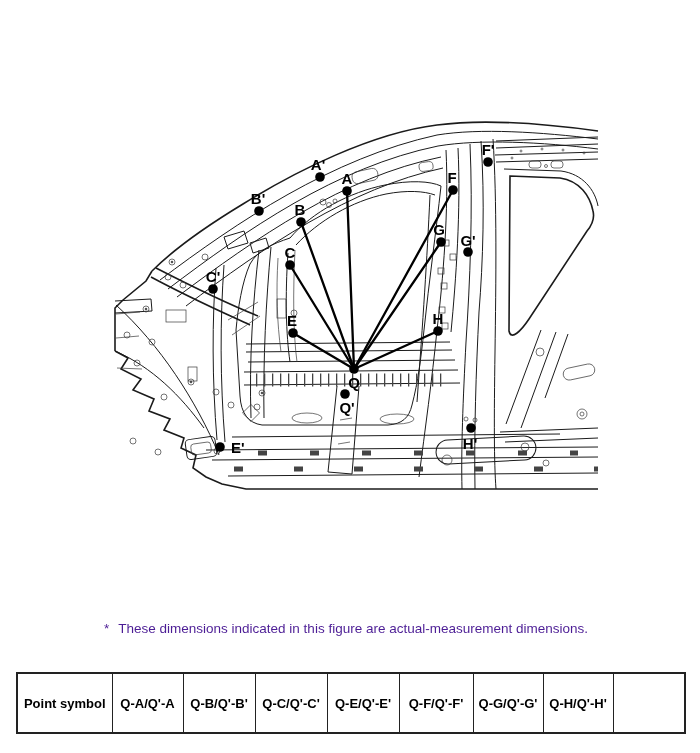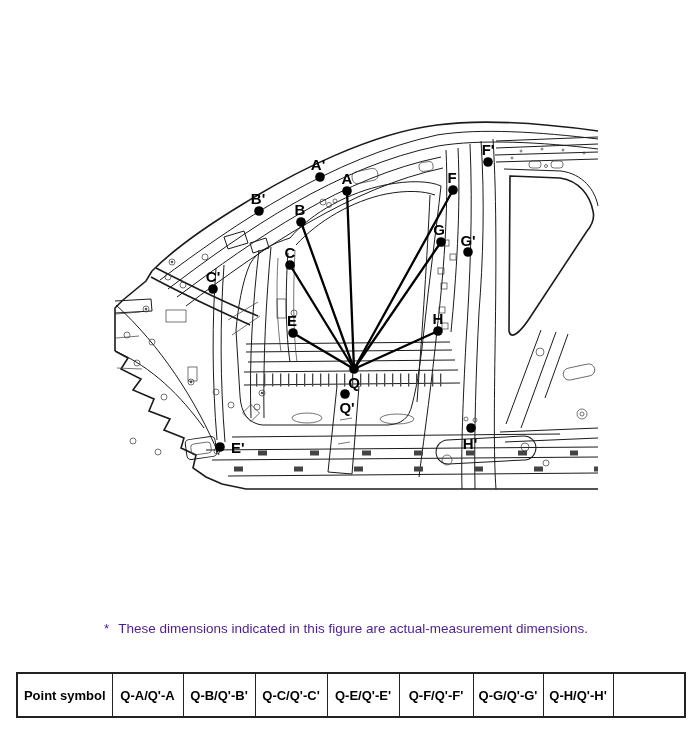--- a/index.html
+++ b/index.html
@@ -11,21 +11,21 @@
   .sw10{stroke-width:1;}
   .sw07{stroke-width:0.7;stroke:#3a3a3a;}
   .radial{stroke:#000;stroke-width:2.3;stroke-linecap:round;}
   .pt-dot{fill:#000;stroke:none;}
   .pt-label{font-family:"Liberation Sans",sans-serif;font-weight:bold;font-size:15px;fill:#000;}
   .note{position:absolute;left:104px;top:621px;font-size:13.5px;color:#4c1d95;white-space:nowrap;}
   .note .marker{margin-right:9px;}
   .dim-table{position:absolute;left:16px;top:672px;border-collapse:collapse;table-layout:fixed;
              font-size:13px;border:2px solid #222;background:#fff;}
   .dim-table th,.dim-table td{border:1px solid #222;height:26px;text-align:center;
-             padding:8px 2px;white-space:nowrap;overflow:hidden;font-weight:normal;}
+             padding:16px 2px;white-space:nowrap;overflow:hidden;font-weight:normal;}
   .dim-table th{font-weight:bold;}
   .row-label{font-weight:bold;}
 </style>
 </head>
 <body>
 
 <div class="page">
 
   <svg id="diagram-svg" width="700" height="600" viewBox="0 0 700 600">
 

